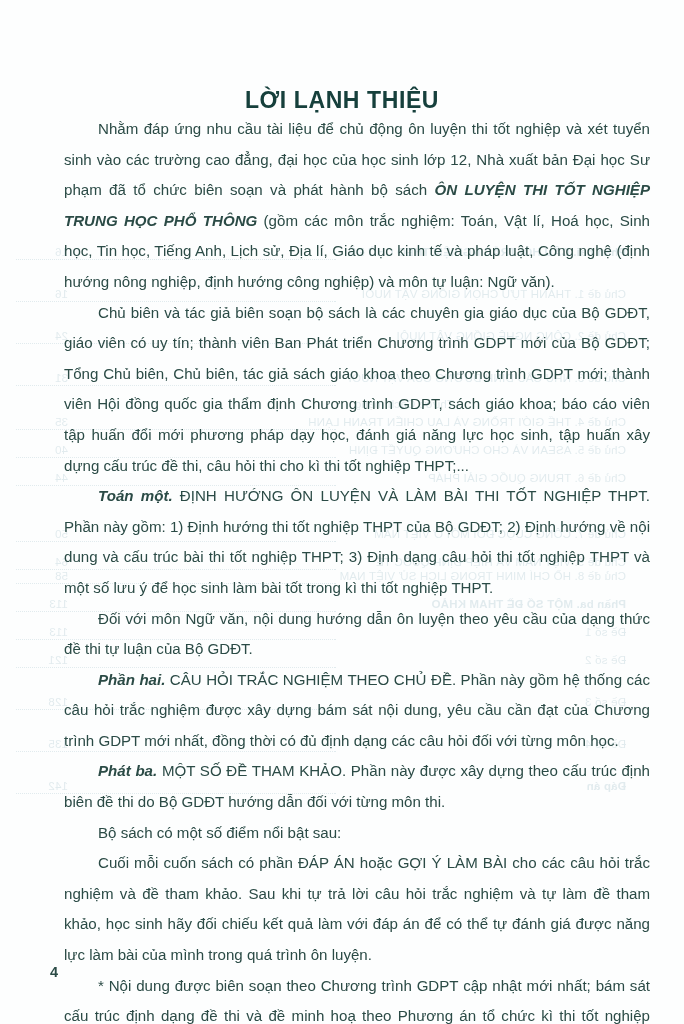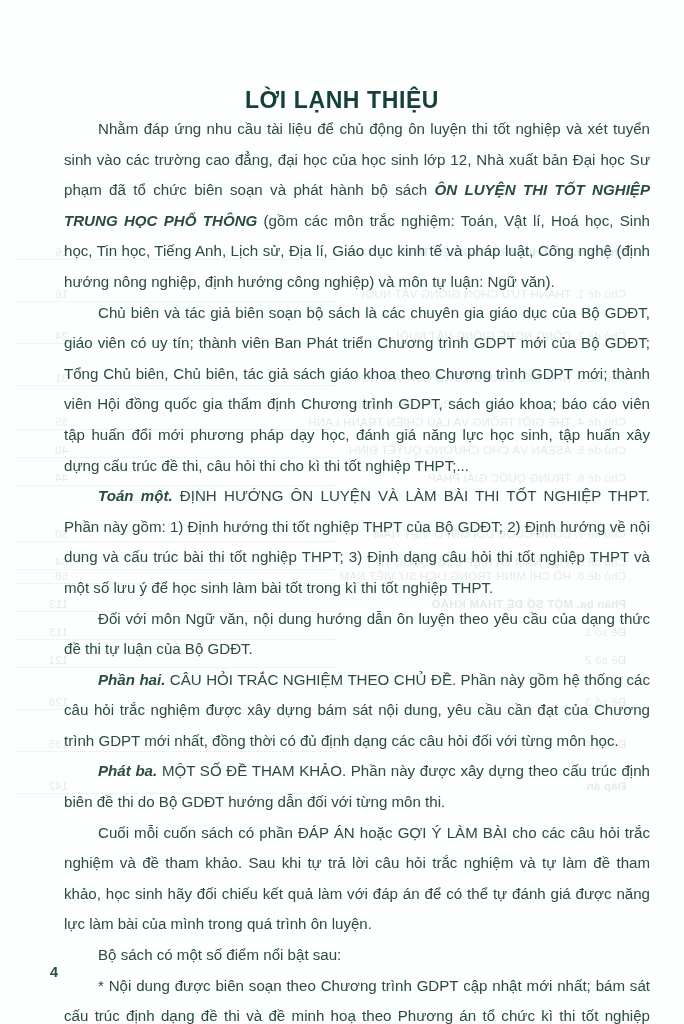--- a/index.html
+++ b/index.html
@@ -156,23 +156,23 @@
 
 
       <p class="para"><span class="bi">Toán một.</span><span> ĐỊNH HƯỚNG ÔN LUYỆN VÀ LÀM BÀI THI TỐT NGHIỆP THPT. Phần này gồm: 1) Định hướng thi tốt nghiệp THPT của Bộ GDĐT; 2) Định hướng về nội dung và cấu trúc bài thi tốt nghiệp THPT; 3) Định dạng câu hỏi thi tốt nghiệp THPT và một số lưu ý để học sinh làm bài tốt trong kì thi tốt nghiệp THPT.</span></p>
 
       <p class="para gap">Đối với môn Ngữ văn, nội dung hướng dẫn ôn luyện theo yêu cầu của dạng thức đề thi tự luận của Bộ GDĐT.</p>
 
       <p class="para gap"><span class="bi">Phần hai.</span><span> CÂU HỎI TRẮC NGHIỆM THEO CHỦ ĐỀ. Phần này gồm hệ thống các câu hỏi trắc nghiệm được xây dựng bám sát nội dung, yêu cầu cần đạt của Chương trình GDPT mới nhất, đồng thời có đủ định dạng các câu hỏi đối với từng môn học.</span></p>
 
       <p class="para gap"><span class="bi">Phát ba.</span><span> MỘT SỐ ĐỀ THAM KHẢO. Phần này được xây dựng theo cấu trúc định biên đề thi do Bộ GDĐT hướng dẫn đối với từng môn thi.</span></p>
 
+      <p class="para gap">Bộ sách có một số điểm nổi bật sau:</p>
+
       <p class="para gap">Cuối mỗi cuốn sách có phần ĐÁP ÁN hoặc GỢI Ý LÀM BÀI cho các câu hỏi trắc nghiệm và đề tham khảo. Sau khi tự trả lời câu hỏi trắc nghiệm và tự làm đề tham khảo, học sinh hãy đối chiếu kết quả làm với đáp án để có thể tự đánh giá được năng lực làm bài của mình trong quá trình ôn luyện.</p>
-
-      <p class="para gap">Bộ sách có một số điểm nổi bật sau:</p>
 
       <p class="para gap">* Nội dung được biên soạn theo Chương trình GDPT cập nhật mới nhất; bám sát cấu trúc định dạng đề thi và đề minh hoạ theo Phương án tổ chức kì thi tốt nghiệp THPT từ năm 2025 và đề thi tốt nghiệp THPT năm 2025 của Bộ GDĐT.</p>
 
     </div>
 
     <div class="page-number">4</div>
 
   </div>
 </div>
 

